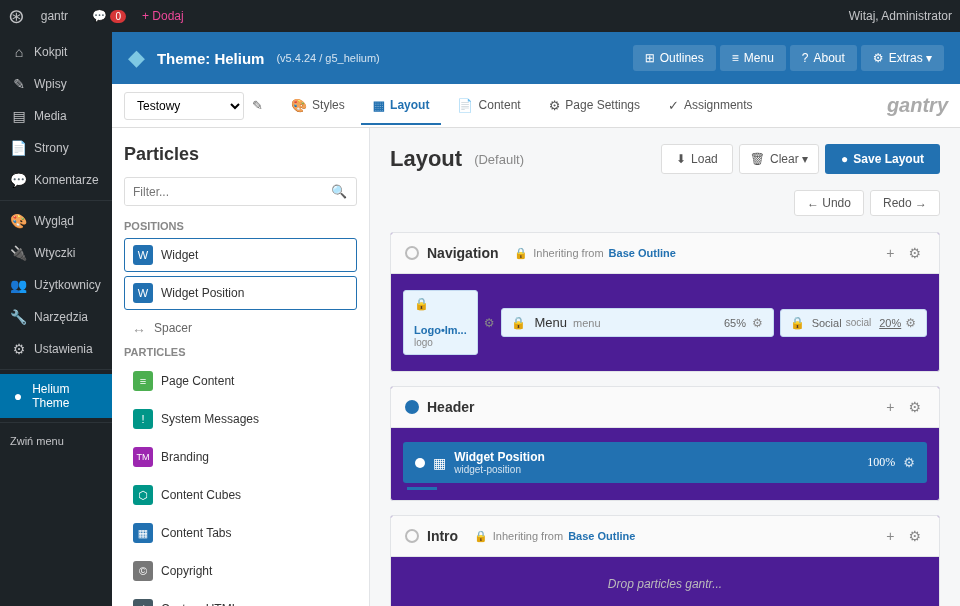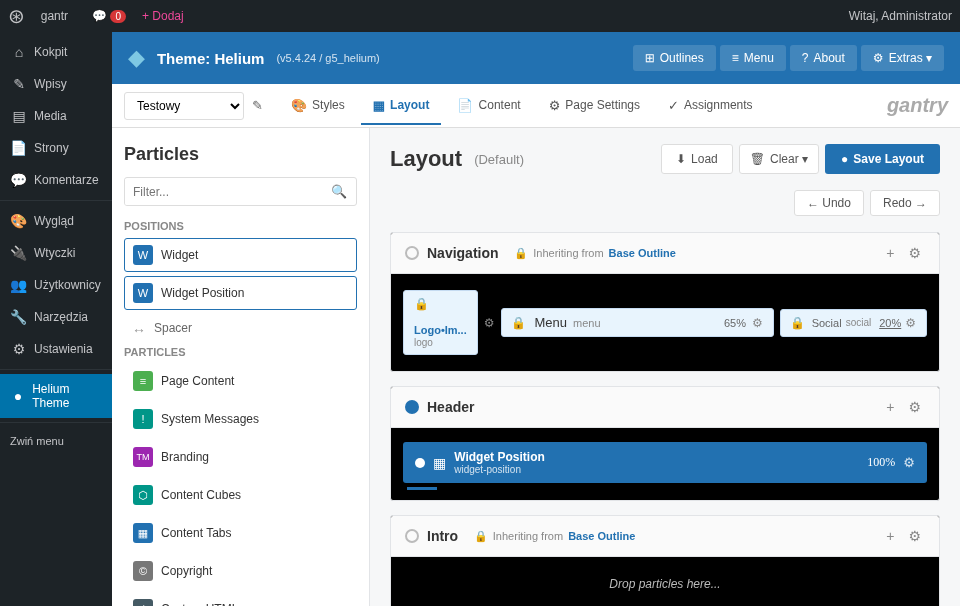--- a/index.html
+++ b/index.html
@@ -271,21 +271,21 @@
       border-radius: 3px;
       cursor: pointer;
       font-size: 12px;
       display: flex;
       align-items: center;
       gap: 4px;
     }
 
     
     .layout-section {
-      background: #000000;
+      background: #4c1d95;
       border: 1px solid #e2e4e7;
       border-radius: 3px;
       margin-bottom: 14px;
       overflow: hidden;
     }
     .section-header {
       display: flex;
       align-items: center;
       padding: 10px 14px;
       gap: 8px;
@@ -672,20 +672,20 @@
               <span>🔒</span>
               <span>Inheriting from</span>
               <a class="inherit-link">Base Outline</a>
             </div>
             <div class="section-actions">
               <span class="section-add">+</span>
               <span class="section-gear">⚙</span>
             </div>
           </div>
           <div class="section-body empty">
-            <span>Drop particles here...</span>
+            <span>Drop particles gantr...</span>
           </div>
         </div>
 
       </div>
     </div>
   </div>
 </div>
 
 </body></html>

